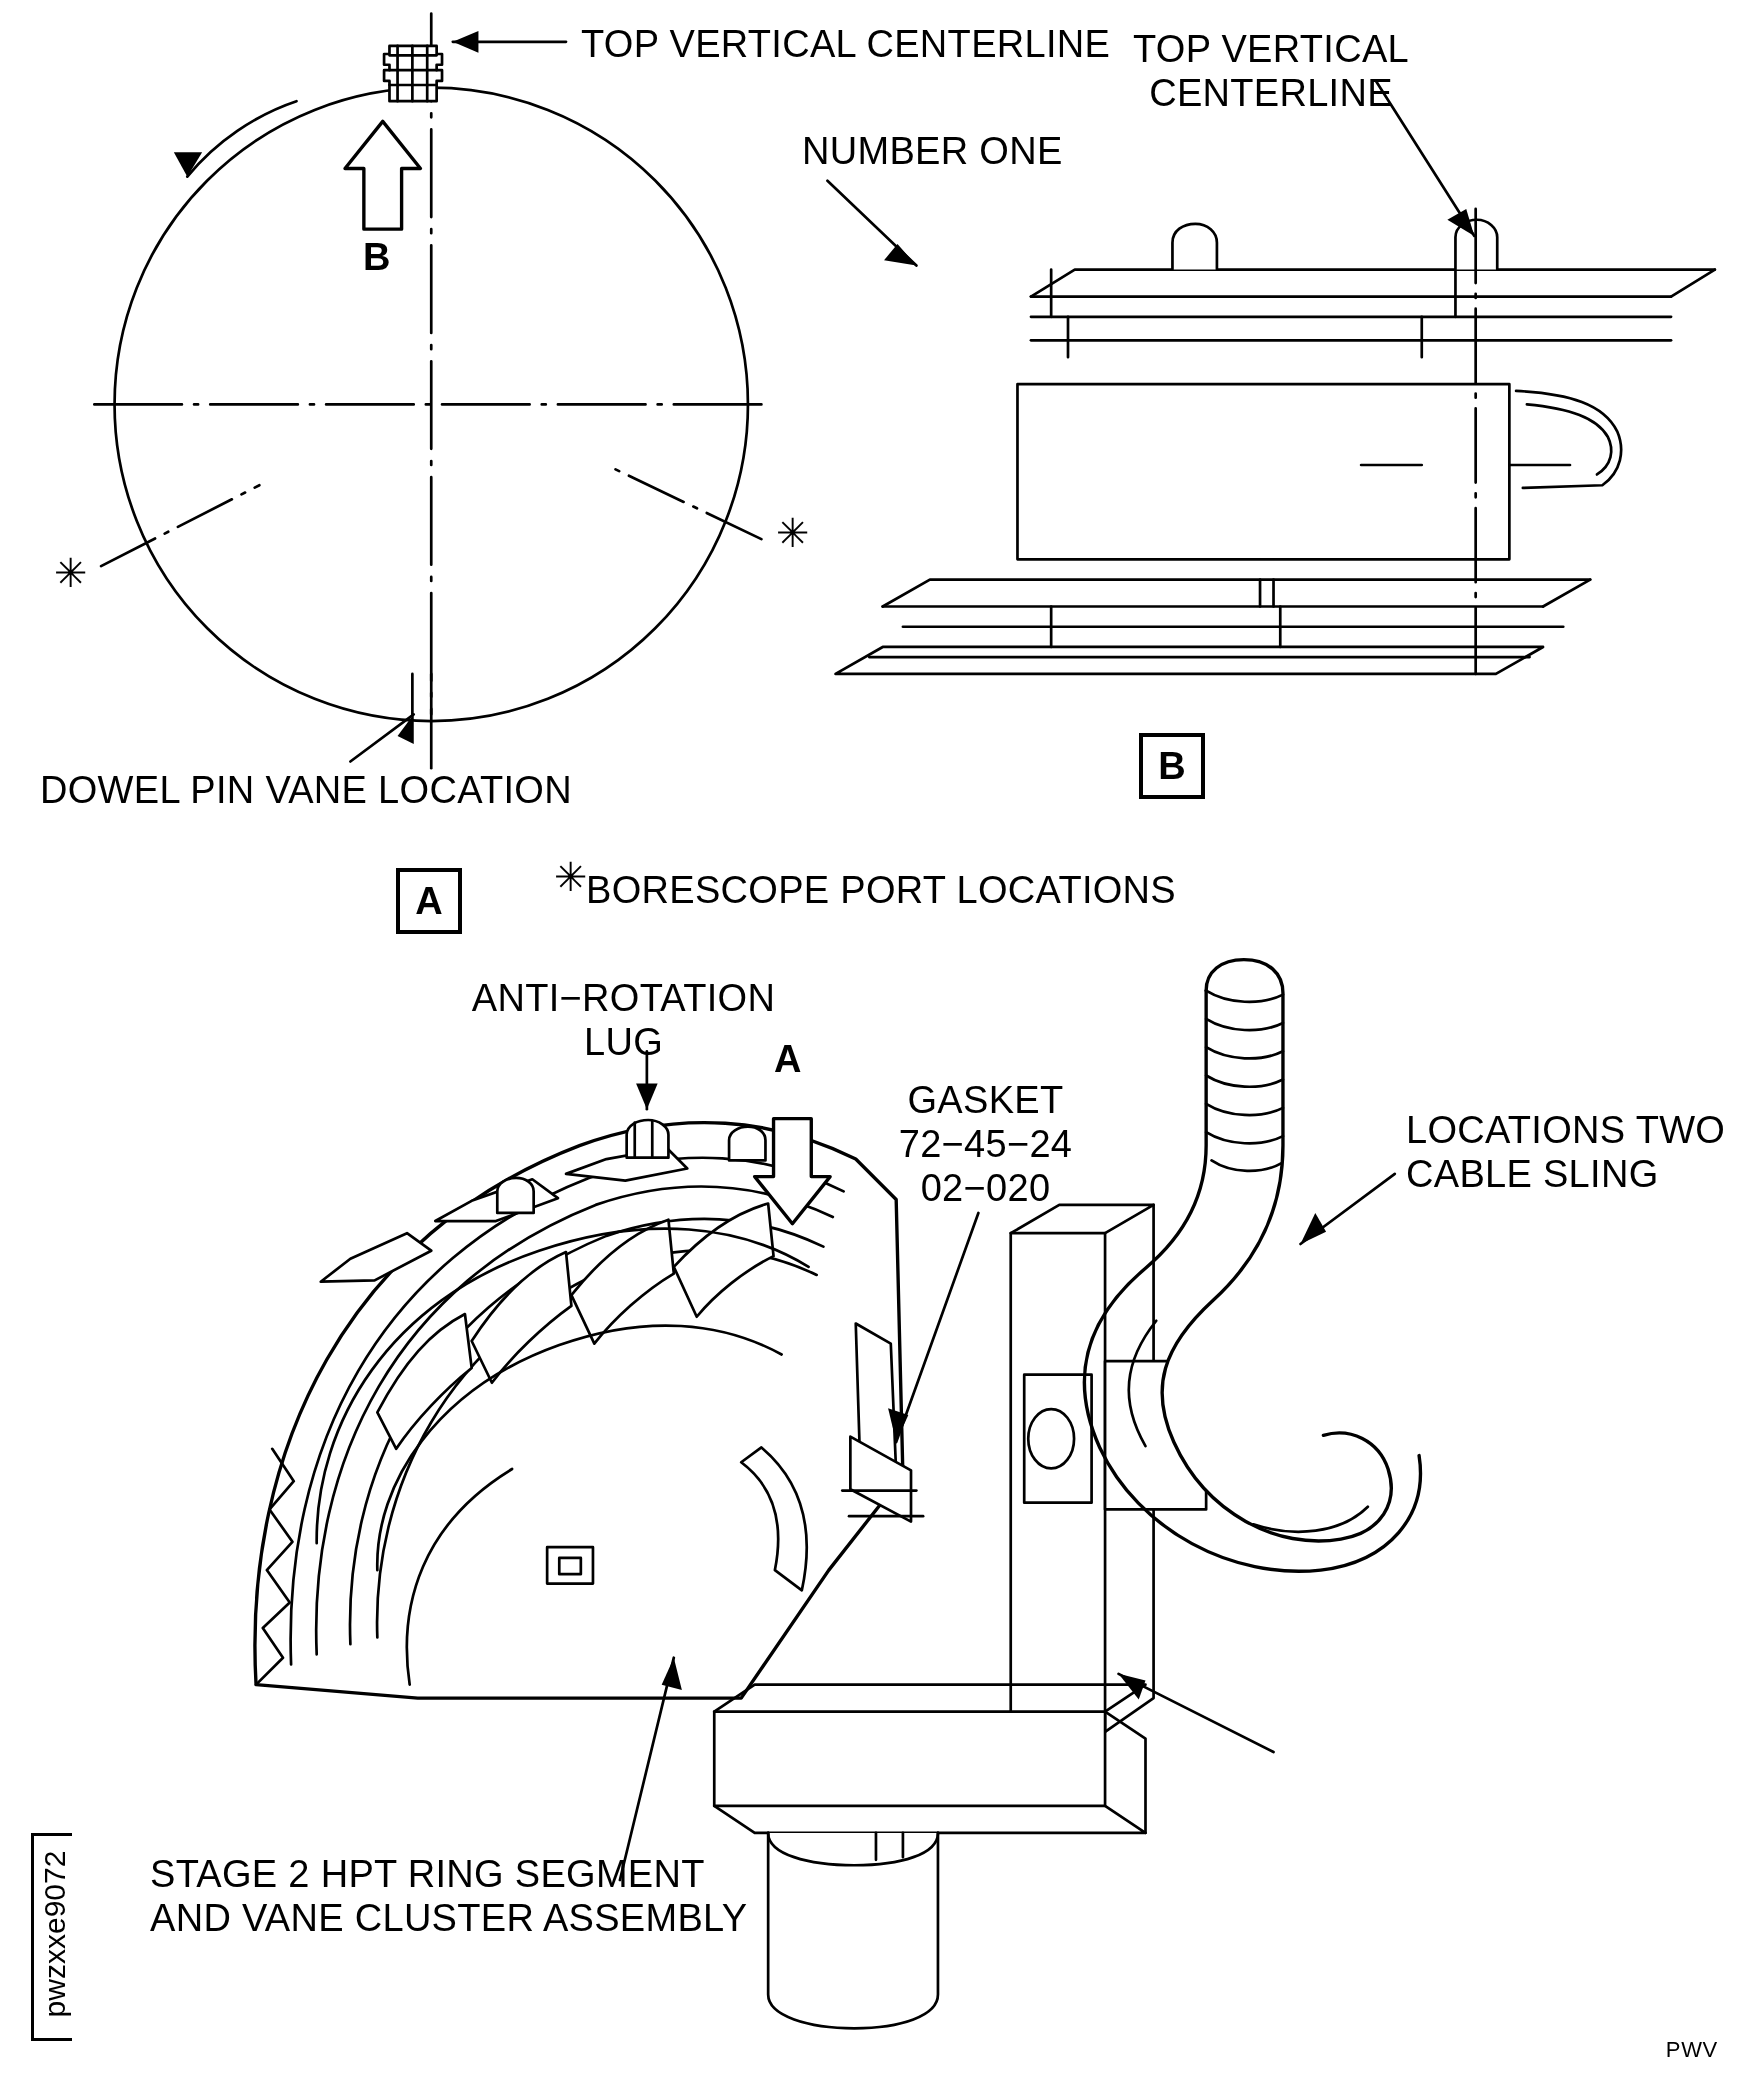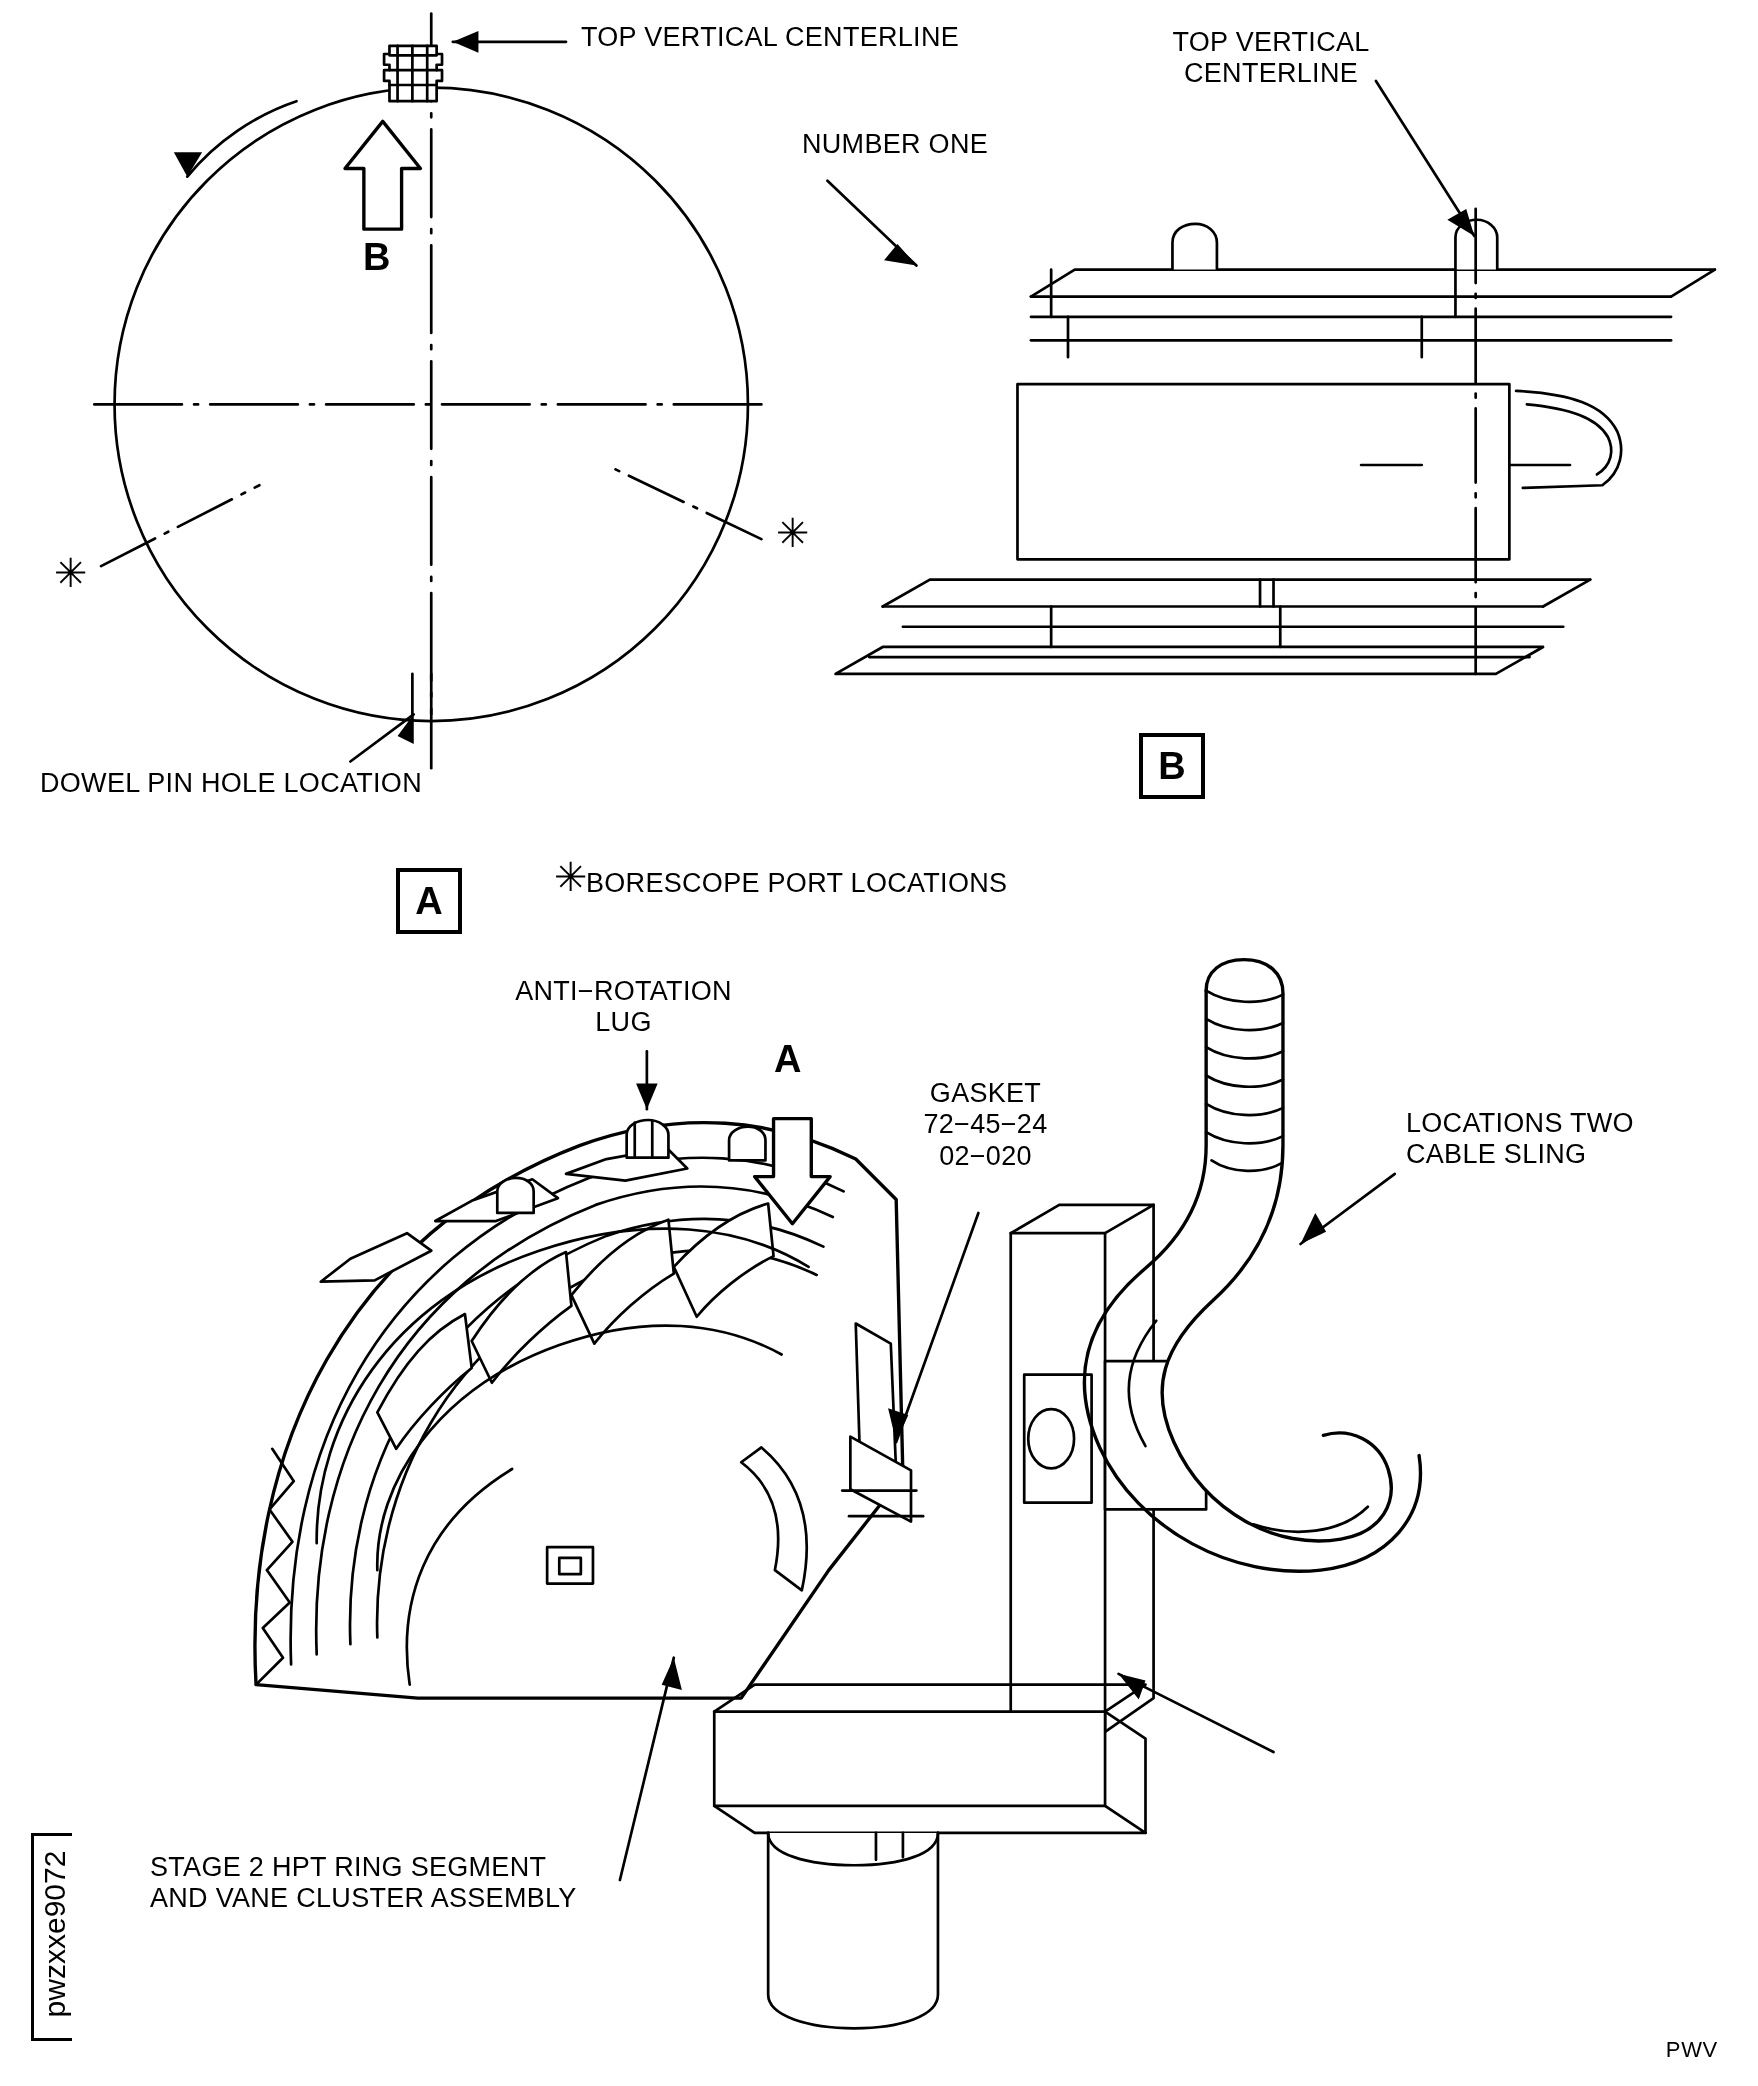--- a/index.html
+++ b/index.html
@@ -14,21 +14,21 @@
   #page {
     position: relative;
     width: 1758px;
     height: 2087px;
     background: #ffffff;
     overflow: hidden;
   }
   .lbl {
     position: absolute;
     font-family: "Liberation Sans", sans-serif;
-    font-size: 27px;
+    font-size: 38px;
     line-height: 1.16;
     letter-spacing: 0.3px;
     color: #000;
     white-space: pre;
   }
   .lbl.c { text-align: center; }
   .boxltr {
     position: absolute;
     border: 4px solid #000;
     font-family: "Liberation Sans", sans-serif;
@@ -260,21 +260,21 @@
       <path d="M1890 2600 L1660 2484"></path>
       <path d="M1660 2484 L1700 2494 L1690 2522 Z" fill="#000" stroke="none"></path>
 
       <path d="M920 2790 L1000 2460"></path>
       <path d="M1000 2460 L982 2500 L1012 2508 Z" fill="#000" stroke="none"></path>
     </g>
   </svg>
 
   <div class="lbl" style="left:581px; top:21.6px;">TOP VERTICAL CENTERLINE</div>
 
-  <div class="lbl" style="left:40px; top:768px;">DOWEL PIN HOLE LOCATION</div>
+  <div class="lbl" style="left:40px; top:768px;">DOWEL PIN VANE LOCATION</div>
 
   <div class="star" style="left:54px; top:553px;">✳</div>
 
   <div class="star" style="left:776px; top:513px;">✳</div>
 
   <div class="bigltr" style="left:363px; top:236px;">B</div>
 
   <div class="boxltr" style="left:396px; top:868px; width:58px; height:58px;">A</div>
 
   <div class="star" style="left:554px; top:857px;">✳</div>

